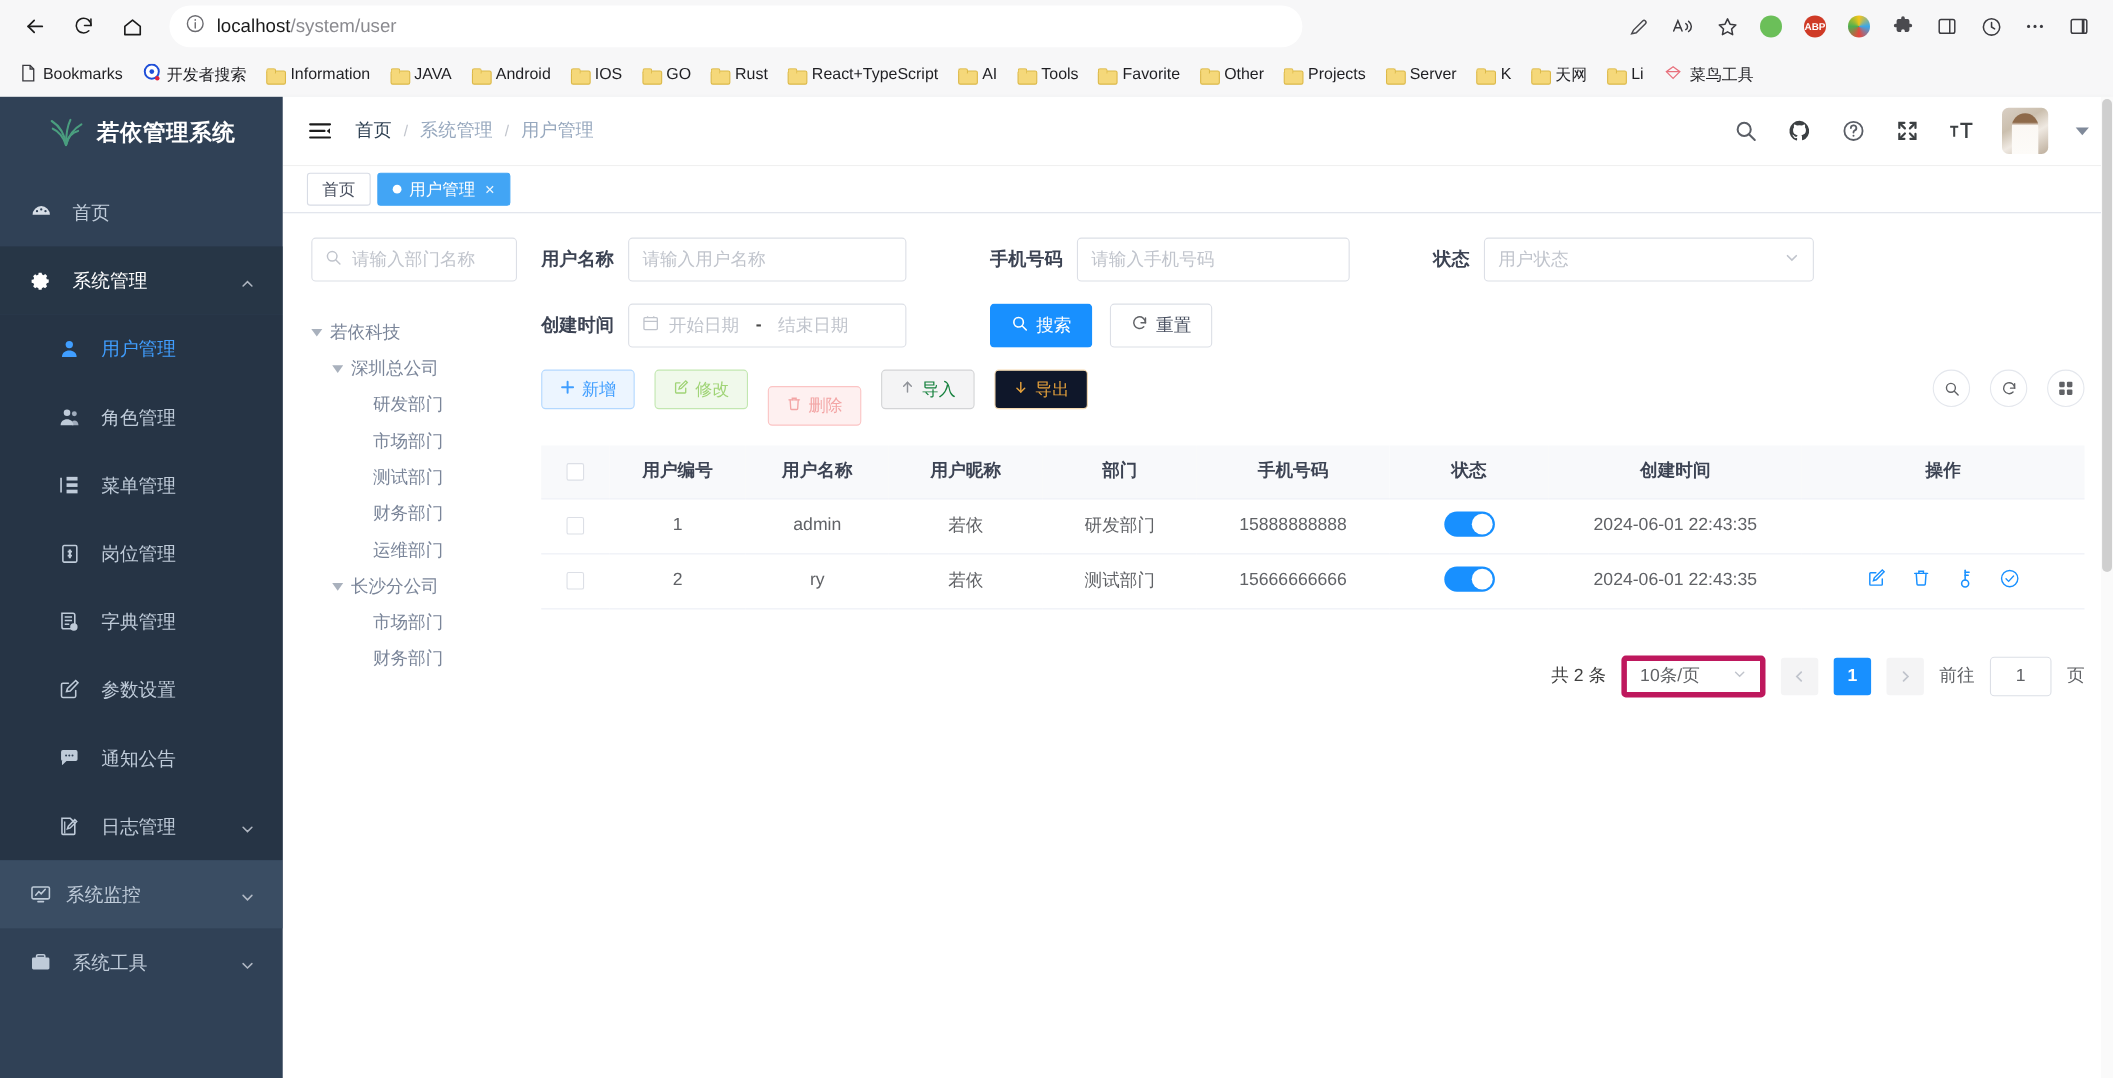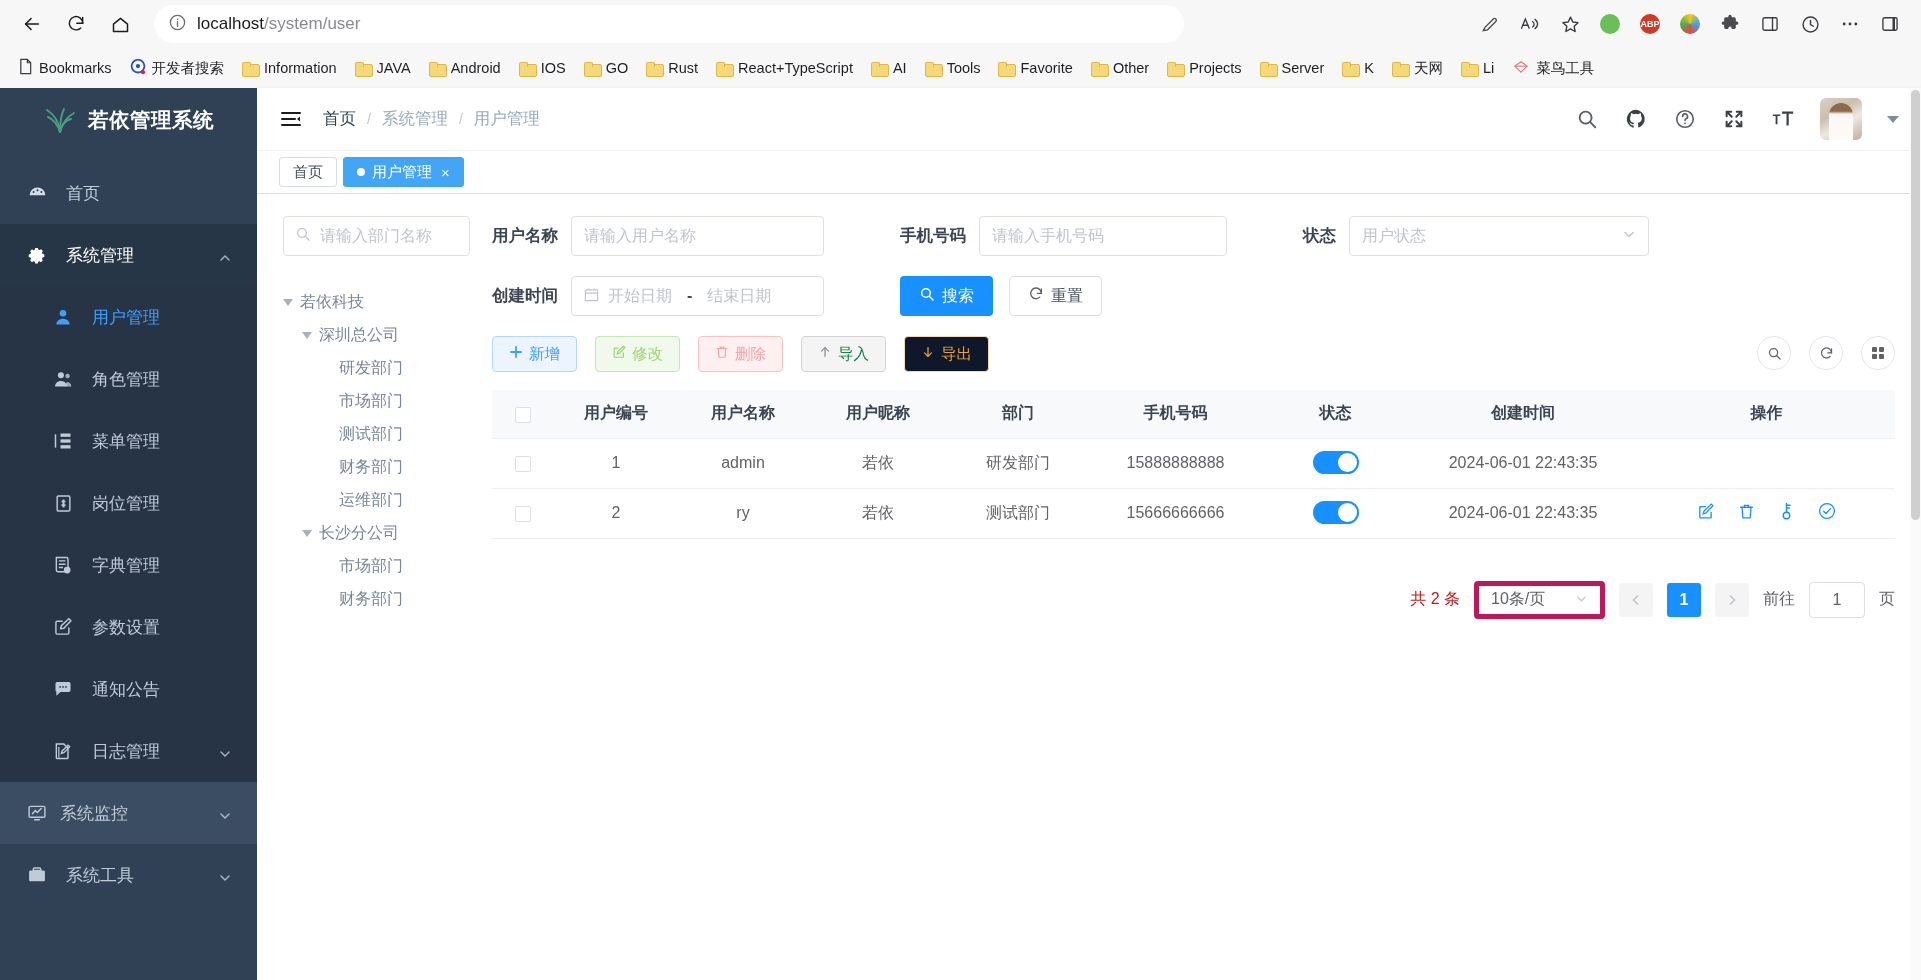--- a/index.html
+++ b/index.html
@@ -202,21 +202,21 @@
 
   
   .actions-row { display: flex; align-items: flex-start; margin: 10px 0 0 0; }
   .btn-sm {
     height: 36px; border-radius: 4px; display: inline-flex;
     align-items: center; justify-content: center; gap: 6px;
     font-size: 15.5px; padding: 0 16px; border: 1px solid; margin-right: 18px;
   }
   .bs-add { background: #ecf5ff; border-color: #b3d8ff; color: #409eff; }
   .bs-edit { background: #f0f9eb; border-color: #c2e7b0; color: #a0d477; }
-  .bs-del { background: #fef0f0; border-color: #fbc4c4; color: #f3a5a5; }
+  .bs-del { background: #fef0f0; border-color: #fbc4c4; color: #f3a5a5; margin-top: 15px; }
   .bs-imp { background: #f4f4f5; border-color: #d3d4d6; color: #15803d; }
   .bs-exp { background: #0f172a; border-color: #f5dab1; color: #e6a23c; }
   .round-icons { margin-left: auto; display: flex; gap: 18px; }
   .round-btn {
     width: 34px; height: 34px; border-radius: 50%;
     border: 1px solid #e4e7ed; background: #fff;
     display: flex; align-items: center; justify-content: center;
     color: #606266;
   }
 
@@ -241,21 +241,21 @@
     justify-content: flex-end;
   }
   .switch .knob { width: 19px; height: 19px; border-radius: 50%; background: #fff; }
   .op-icons { display: flex; align-items: center; justify-content: center; gap: 24px; color: #1890ff; }
 
   
   .pager {
     display: flex; align-items: center; justify-content: flex-end;
     gap: 14px; margin-top: 42px; font-size: 16px; color: #606266;
   }
-  .pg-total { color: #b91c1c; }
+  .pg-total { color: #404040; }
   .pg-select {
     width: 131px; height: 38px; border: 5px solid #be185d; border-radius: 4px;
     display: flex; align-items: center; justify-content: space-between;
     padding: 0 12px; background: #fff;
   }
   .pg-arrow {
     width: 34px; height: 34px; background: #f4f4f5; border-radius: 3px;
     display: flex; align-items: center; justify-content: center;
     color: #c0c4cc; font-size: 15px;
   }

